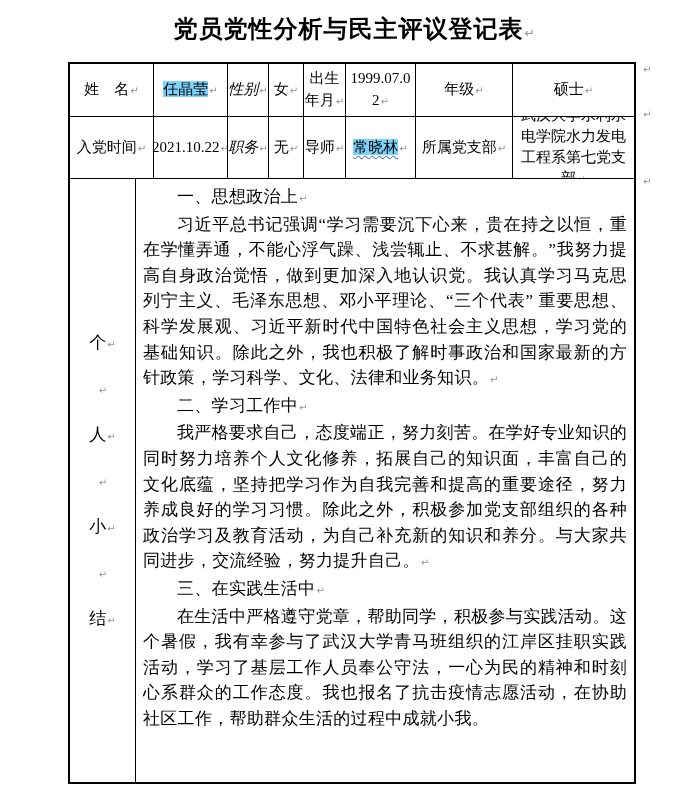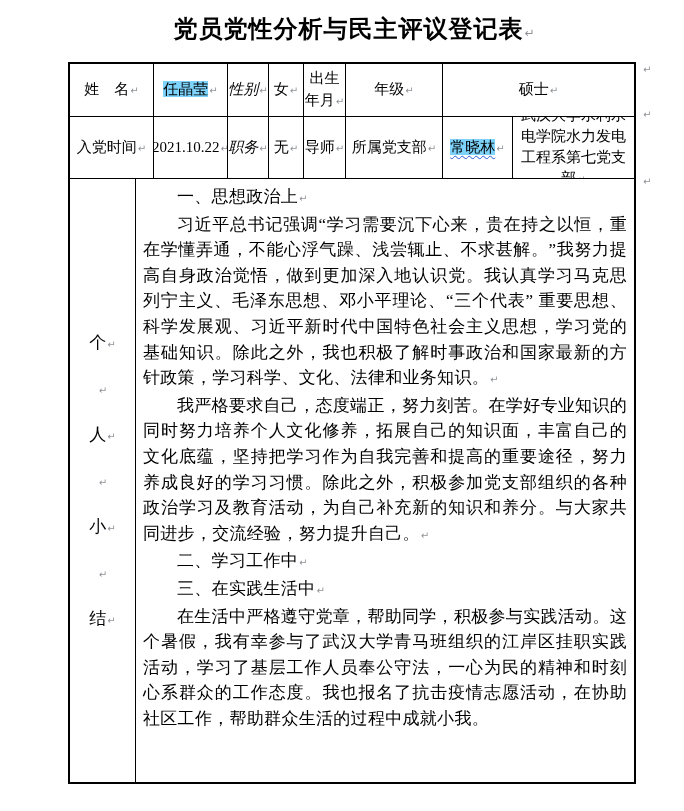--- a/index.html
+++ b/index.html
@@ -129,20 +129,24 @@
     <div class="cell c3">
       <span><span>性别</span><span class="pmark">↵</span></span>
     </div>
     <div class="cell c4">
       <span><span>女</span><span class="pmark">↵</span></span>
     </div>
     <div class="cell c5">
       <span>出生</span>
       <span><span>年月</span><span class="pmark">↵</span></span>
     </div>
+    <div class="cell c6 num">
+      <span>1999.07.0</span>
+      <span><span>2</span><span class="pmark">↵</span></span>
+    </div>
     <div class="cell c7">
       <span><span>年级</span><span class="pmark">↵</span></span>
     </div>
     <div class="cell c8">
       <span><span>硕士</span><span class="pmark">↵</span></span>
     </div>
   </div>
 
   <div class="trow r2">
     <div class="cell c1">
@@ -153,46 +157,46 @@
     </div>
     <div class="cell c3">
       <span><span>职务</span><span class="pmark">↵</span></span>
     </div>
     <div class="cell c4">
       <span><span>无</span><span class="pmark">↵</span></span>
     </div>
     <div class="cell c5">
       <span><span>导师</span><span class="pmark">↵</span></span>
     </div>
+    <div class="cell c6">
+      <span><span class="shaded wavy-blue">常晓林</span><span class="pmark">↵</span></span>
+    </div>
     <div class="cell c7">
       <span><span>所属党支部</span><span class="pmark">↵</span></span>
-    </div>
-    <div class="cell c6">
-      <span><span class="shaded wavy-blue">常晓林</span><span class="pmark">↵</span></span>
     </div>
     <div class="cell c8 branch-cell">
       <span><span>武汉大学水利水电学院水力发电工程系第七党支部</span><span class="pmark">↵</span></span>
     </div>
   </div>
 
   <div class="trow r3">
     <div class="cell cL summary-label">
       <span class="vline"><span>个</span><span class="pmark">↵</span></span>
       <span class="vline lone"><span class="pmark">↵</span></span>
       <span class="vline"><span>人</span><span class="pmark">↵</span></span>
       <span class="vline lone"><span class="pmark">↵</span></span>
       <span class="vline"><span>小</span><span class="pmark">↵</span></span>
       <span class="vline lone"><span class="pmark">↵</span></span>
       <span class="vline"><span>结</span><span class="pmark">↵</span></span>
     </div>
     <div class="cell cR summary-content">
       <p><span>一、思想政治上</span><span class="pmark">↵</span></p>
       <p><span>习近平总书记强调“学习需要沉下心来，贵在持之以恒，重在学懂弄通，不能心浮气躁、浅尝辄止、不求甚解。”我努力提高自身政治觉悟，做到更加深入地认识党。我认真学习马克思列宁主义、毛泽东思想、邓小平理论、“三个代表” 重要思想、科学发展观、习近平新时代中国特色社会主义思想，学习党的基础知识。除此之外，我也积极了解时事政治和国家最新的方针政策，学习科学、文化、法律和业务知识。</span><span class="pmark">↵</span></p>
+      <p><span>二、学习工作中</span><span class="pmark">↵</span></p>
       <p><span>我严格要求自己，态度端正，努力刻苦。在学好专业知识的同时努力培养个人文化修养，拓展自己的知识面，丰富自己的文化底蕴，坚持把学习作为自我完善和提高的重要途径，努力养成良好的学习习惯。除此之外，积极参加党支部组织的各种政治学习及教育活动，为自己补充新的知识和养分。与大家共同进步，交流经验，努力提升自己。</span><span class="pmark">↵</span></p>
-      <p><span>二、学习工作中</span><span class="pmark">↵</span></p>
       <p><span>三、在实践生活中</span><span class="pmark">↵</span></p>
       <p><span>在生活中严格遵守党章，帮助同学，积极参与实践活动。这个暑假，我有幸参与了武汉大学青马班组织的江岸区挂职实践活动，学习了基层工作人员奉公守法，一心为民的精神和时刻心系群众的工作态度。我也报名了抗击疫情志愿活动，在协助社区工作，帮助群众生活的过程中成就小我。</span></p>
 
     </div>
   </div>
 
 </div>
 
 <div class="row-end-marks">
   <span class="pmark rem1">↵</span>

